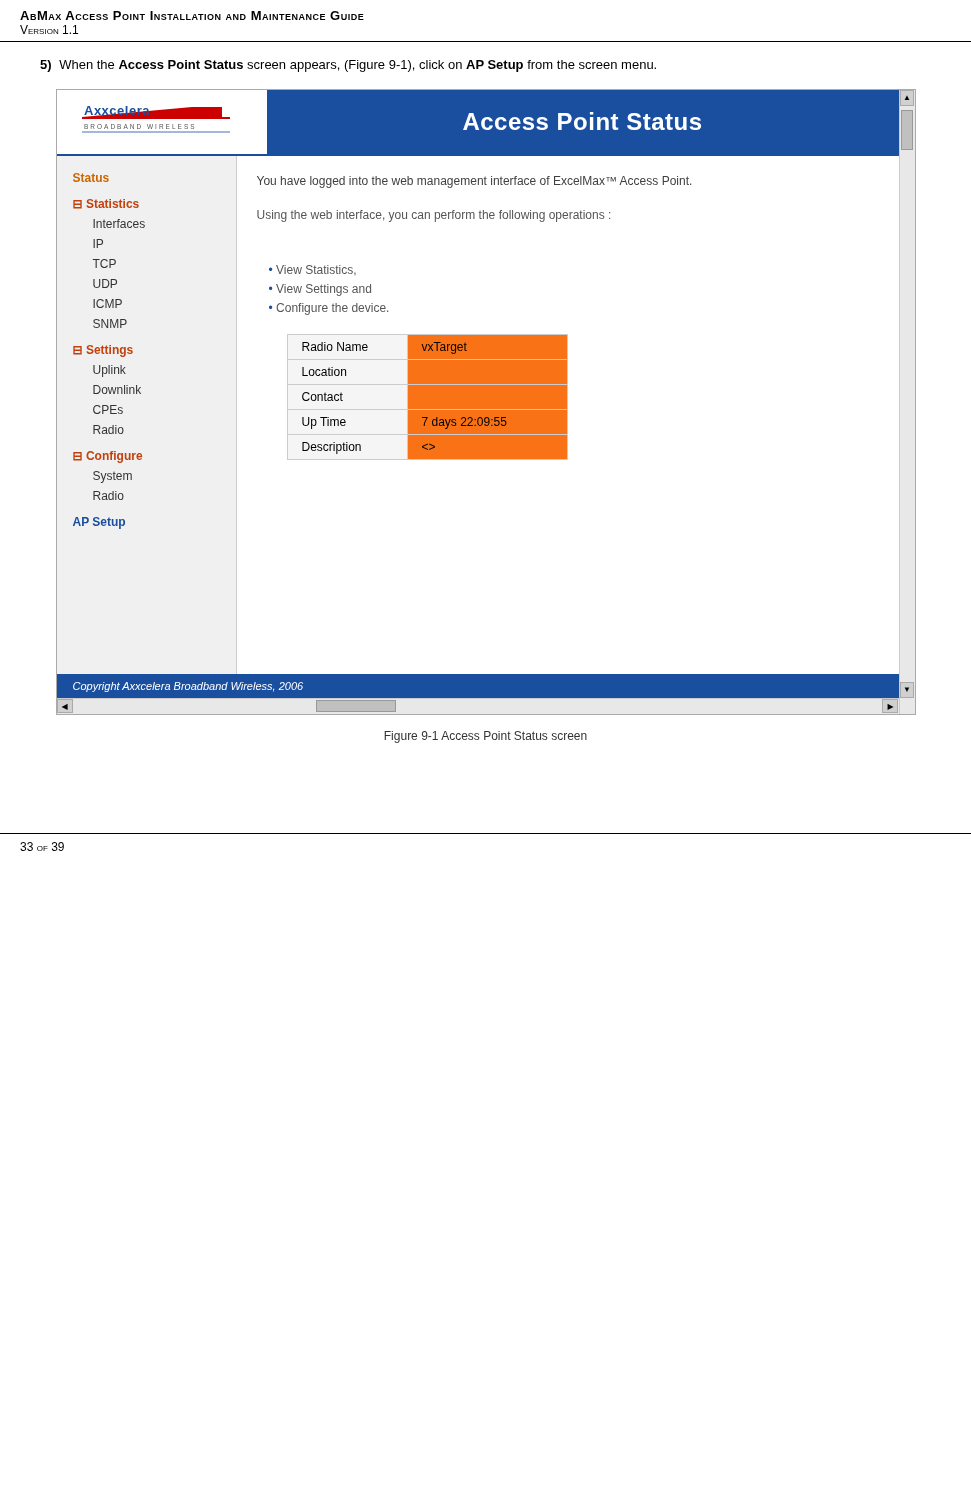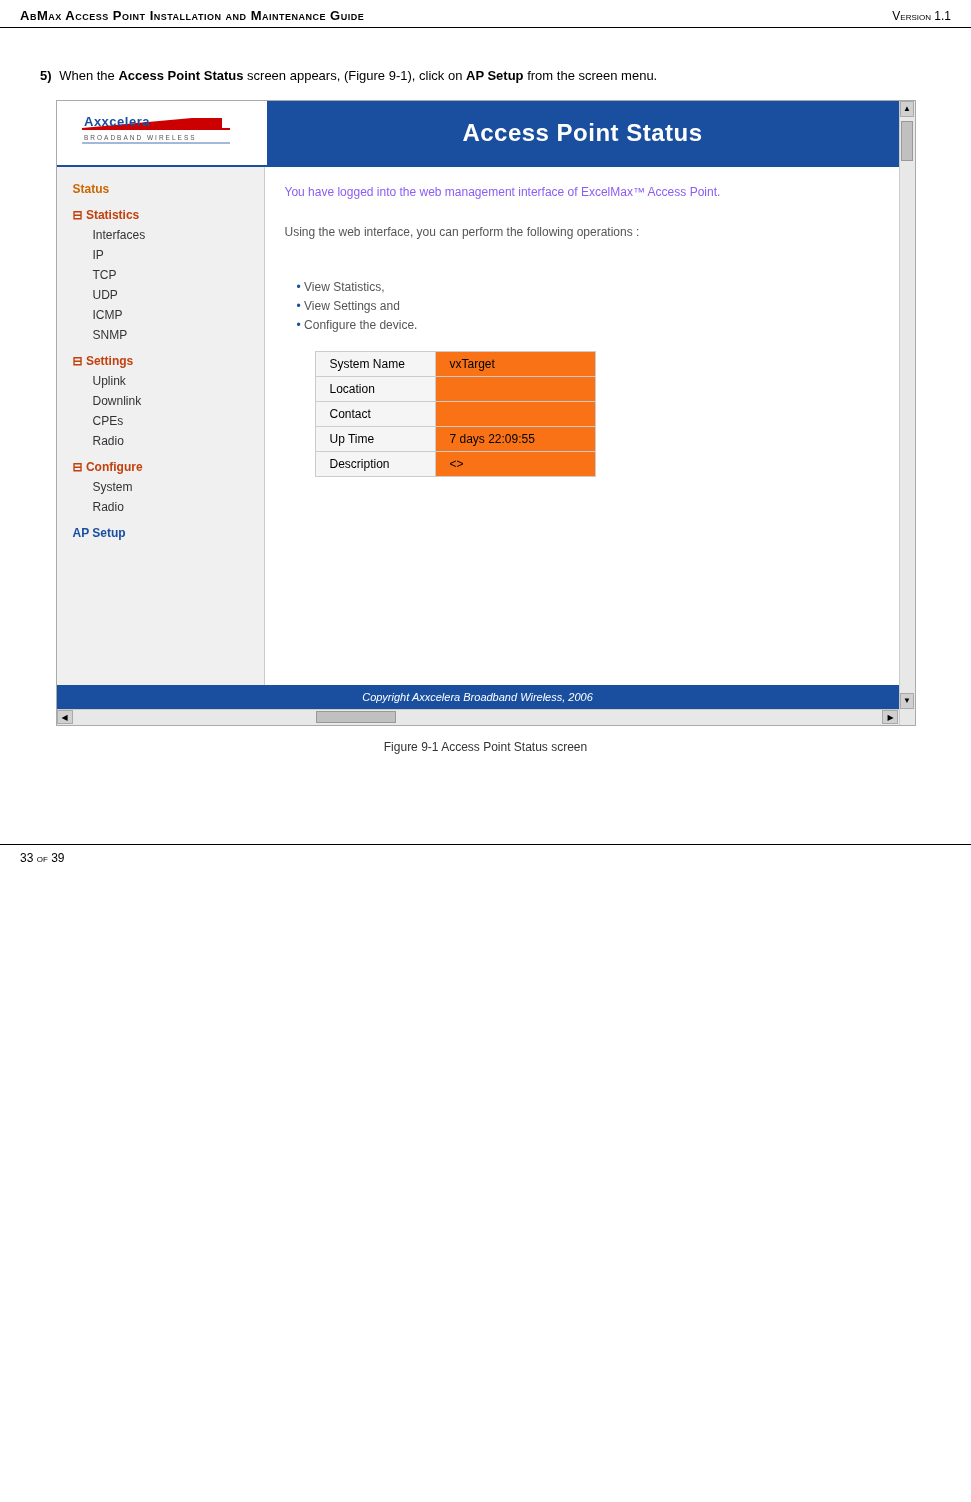--- a/index.html
+++ b/index.html
@@ -10,21 +10,22 @@
       color: #000;
       width: 971px;
     }
 
     .page-header {
       display: flex;
       justify-content: space-between;
       align-items: baseline;
       padding: 8px 20px 4px 20px;
       border-bottom: 1px solid #000;
-      margin-bottom: 28px;
+      margin-bottom: 3px;
+      flex-direction: column;
     }
 
     .page-header-title {
       font-size: 13px;
       font-variant: small-caps;
       font-weight: bold;
       letter-spacing: 0.5px;
     }
 
     .page-header-version {
@@ -175,21 +176,21 @@
 
     
     .ap-body {
       display: flex;
       border-top: 2px solid #1a4fa0;
       min-height: 520px;
     }
 
     
     .ap-sidebar {
-      width: 208px;
+      width: 180px;
       background: #f0f0f0;
       border-right: 1px solid #ccc;
       padding: 12px 0;
       flex-shrink: 0;
     }
 
     .sidebar-item {
       padding: 3px 16px;
       font-size: 12px;
       cursor: pointer;
@@ -219,22 +220,22 @@
 
     
     .ap-main {
       flex: 1;
       padding: 16px 20px;
       background: #fff;
     }
 
     .welcome-text {
       font-size: 12px;
-      color: #8b5cf6;
-      margin-bottom: 22px;
+      color: #404040;
+      margin-bottom: 16px;
       line-height: 1.5;
     }
 
     .ops-list {
       font-size: 12px;
       color: #555;
       margin-bottom: 16px;
       line-height: 1.6;
     }
 
@@ -270,21 +271,21 @@
       background: #f97316;
       min-width: 160px;
     }
 
     
     .ap-footer {
       background: #1a4fa0;
       color: #fff;
       font-size: 11px;
       padding: 6px 16px;
-      text-align: center;
+      text-align: left;
       font-style: italic;
     }
 
     
     .figure-caption {
       text-align: center;
       font-size: 12px;
       color: #333;
       margin-top: 6px;
       margin-bottom: 30px;
@@ -368,21 +369,21 @@
             <ul>
               <li>View Statistics,</li>
               <li>View Settings and</li>
               <li>Configure the device.</li>
             </ul>
           </div>
 
           <table class="info-table">
             <tbody>
               <tr>
-                <td>System Name</td>
+                <td>Radio Name</td>
                 <td>vxTarget</td>
               </tr>
               <tr>
                 <td>Location</td>
                 <td></td>
               </tr>
               <tr>
                 <td>Contact</td>
                 <td></td>
               </tr>

